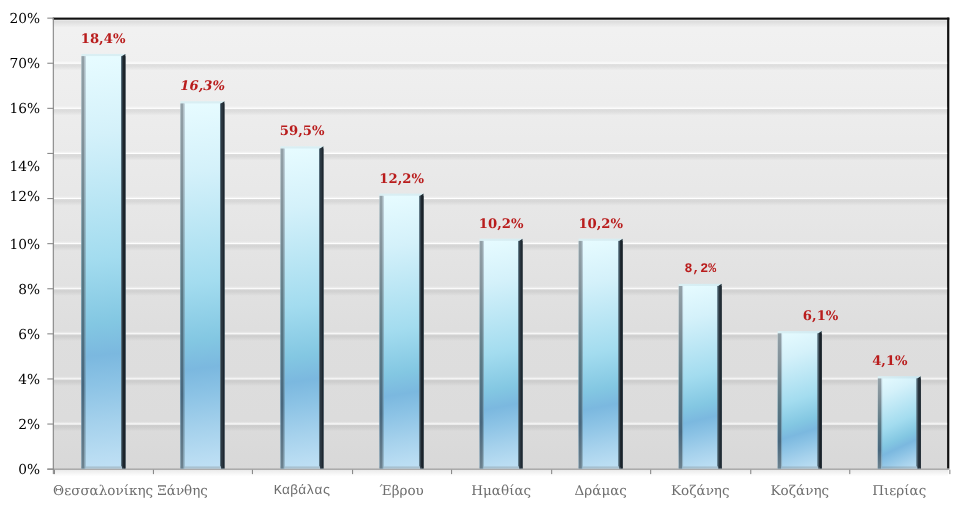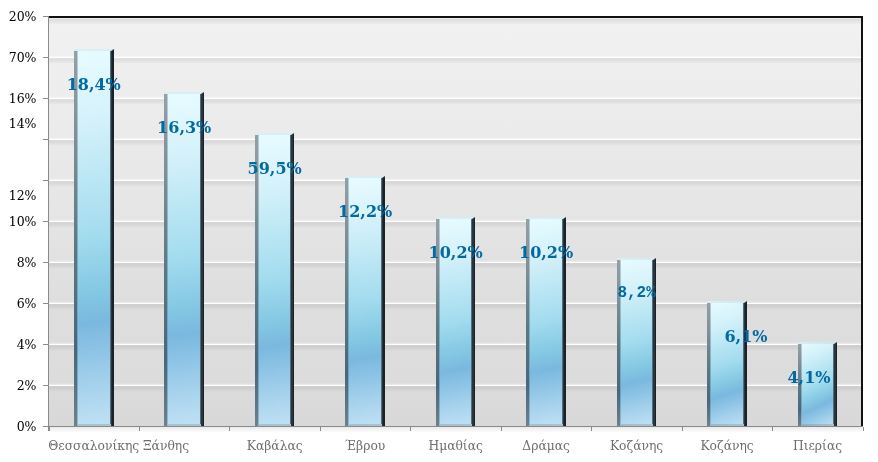--- a/index.html
+++ b/index.html
@@ -18,21 +18,21 @@
         background:linear-gradient(to bottom,rgba(255,255,255,0) 0,rgba(255,255,255,0.45) 100%);}
   .axisY{position:absolute;left:48px;top:16px;width:1px;height:415px;background:#8a8a8a;}
   .axisX{position:absolute;left:43px;top:426px;width:820px;height:1px;background:#8a8a8a;}
   .ytick{position:absolute;width:6px;height:1px;background:#8a8a8a;left:43px;}
   .ylab{position:absolute;right:841.5px;text-align:right;font-size:12.5px;color:#000;white-space:nowrap;}
   .axisshade{position:absolute;left:49px;top:427px;width:813px;height:6px;
         background:linear-gradient(to bottom,rgba(150,150,150,0.20),rgba(150,150,150,0));}
   .xtick{position:absolute;top:427px;width:1px;height:4px;background:#8a8a8a;}
   .xlab{position:absolute;top:438.5px;font-size:12.3px;color:#6e6e6e;text-align:center;white-space:nowrap;}
   .bar{position:absolute;box-sizing:border-box;}
-  .dlab{position:absolute;font-size:16px;font-weight:bold;color:#0369a1;text-align:center;white-space:nowrap;margin-top:47px;}
+  .dlab{position:absolute;font-size:12px;font-weight:bold;color:#b91c1c;text-align:center;white-space:nowrap;}
 </style>
 </head>
 <body>
 
 <div id="chart">
   <div class="plot" id="plot">
       <div class="topshade"></div>
       <div class="gridline" style="top: 367.4px;"></div>
       <div class="gridline" style="top: 326.4px;"></div>
       <div class="gridline" style="top: 285.4px;"></div>
@@ -53,23 +53,23 @@
       <div class="ylab" style="top: 377.9px;">2%</div>
       <div class="ytick" style="top: 344px;"></div>
       <div class="ylab" style="top: 336.9px;">4%</div>
       <div class="ytick" style="top: 303px;"></div>
       <div class="ylab" style="top: 295.9px;">6%</div>
       <div class="ytick" style="top: 262px;"></div>
       <div class="ylab" style="top: 254.9px;">8%</div>
       <div class="ytick" style="top: 221px;"></div>
       <div class="ylab" style="top: 213.9px;">10%</div>
       <div class="ytick" style="top: 180px;"></div>
-      <div class="ylab" style="top: 188px; margin-left: 36px;">12%</div>
+      <div class="ylab" style="top: 171px; margin-left: 36px;">12%</div>
       <div class="ytick" style="top: 139px;"></div>
-      <div class="ylab" style="top: 116px; text-align: center;">14%</div>
+      <div class="ylab" style="top: 143px; text-align: center;">14%</div>
       <div class="ytick" style="top: 98px;"></div>
       <div class="ylab" style="top: 90.9px;">16%</div>
       <div class="ytick" style="top: 57px;"></div>
       <div class="ylab" style="top: 49.9px;">70%</div>
       <div class="ytick" style="top: 16px;"></div>
       <div class="ylab" style="top: 8.9px;">20%</div>
       <div class="xtick" style="left: 49px;"></div>
       <div class="xtick" style="left: 139px;"></div>
       <div class="xtick" style="left: 229px;"></div>
       <div class="xtick" style="left: 320px;"></div>
@@ -88,31 +88,31 @@
       </div>
       <div class="dlab" style="left: 33.7389px; width: 120px; top: 28.2px;">18,4%</div>
       <div class="xlab" style="left: 23.7389px; width: 140px;">Θεσσαλονίκης</div>
       <div class="bar" style="left: 164.417px; top: 92.25px; width: 39.6px; height: 334.15px; border-style: solid; border-width: 2px 3px 2px 0px; border-top-color: rgba(60, 90, 110, 0.075); border-right-color: rgba(12, 22, 30, 0.9); border-bottom-color: rgba(110, 112, 110, 0.26); background-image: linear-gradient(173.24deg, rgb(232, 252, 255) 0%, rgb(230, 251, 255) 1.5%, rgb(212, 241, 250) 19.4%, rgb(163, 220, 239) 49.3%, rgb(131, 199, 226) 64.8%, rgb(123, 184, 223) 72.3%, rgb(140, 195, 229) 79.3%, rgb(165, 209, 236) 88.4%, rgb(184, 220, 242) 96.2%, rgb(192, 224, 245) 100%); background-clip: border-box; background-origin: border-box;">
         <div style="position: absolute; left: 0px; top: 0px; bottom: -2px; width: 3px; background-image: linear-gradient(rgb(146, 160, 167) 0%, rgb(144, 158, 165) 2.5%, rgb(131, 146, 154) 19.4%, rgb(90, 120, 132) 53.3%, rgb(72, 103, 125) 79.8%, rgb(101, 124, 138) 96.2%, rgb(108, 130, 143) 100%);"></div>
         <div style="position: absolute; left: 3px; top: 0px; bottom: -2px; width: 1px; background-image: linear-gradient(rgb(187, 205, 214) 0%, rgb(185, 203, 212) 2.5%, rgb(168, 190, 200) 19.4%, rgb(130, 170, 186) 53.3%, rgb(113, 158, 185) 79.8%, rgb(145, 178, 196) 96.2%, rgb(152, 184, 202) 100%);"></div>
         <div style="position: absolute; right: -3px; top: 0px; bottom: -2px; width: 1.5px; background: rgb(26, 34, 41);"></div>
         <div style="position: absolute; right: -1.5px; top: 0px; bottom: -2px; width: 1.5px; background: rgb(40, 52, 62);"></div>
         <div style="position: absolute; right: 0px; top: 0px; bottom: 0px; width: 1px; background: rgb(85, 109, 122);"></div>
       </div>
-      <div class="dlab" style="left: 124.217px; width: 120px; top: 71.25px;">16,3%</div>
+      <div class="dlab" style="left: 124.217px; width: 120px; top: 71.25px; font-style: italic;">16,3%</div>
       <div class="xlab" style="left: 96px; width: 140px;">Ξάνθης</div>
       <div class="bar" style="left: 254.894px; top: 133.25px; width: 39.6px; height: 293.15px; border-style: solid; border-width: 2px 3px 2px 0px; border-top-color: rgba(60, 90, 110, 0.075); border-right-color: rgba(12, 22, 30, 0.9); border-bottom-color: rgba(110, 112, 110, 0.26); background-image: linear-gradient(172.31deg, rgb(232, 252, 255) 0%, rgb(230, 251, 255) 1.5%, rgb(212, 241, 250) 19.4%, rgb(163, 220, 239) 49.3%, rgb(131, 199, 226) 64.8%, rgb(123, 184, 223) 72.3%, rgb(140, 195, 229) 79.3%, rgb(165, 209, 236) 88.4%, rgb(184, 220, 242) 96.2%, rgb(192, 224, 245) 100%); background-clip: border-box; background-origin: border-box;">
         <div style="position: absolute; left: 0px; top: 0px; bottom: -2px; width: 3px; background-image: linear-gradient(rgb(146, 160, 167) 0%, rgb(144, 158, 165) 2.5%, rgb(131, 146, 154) 19.4%, rgb(90, 120, 132) 53.3%, rgb(72, 103, 125) 79.8%, rgb(101, 124, 138) 96.2%, rgb(108, 130, 143) 100%);"></div>
         <div style="position: absolute; left: 3px; top: 0px; bottom: -2px; width: 1px; background-image: linear-gradient(rgb(187, 205, 214) 0%, rgb(185, 203, 212) 2.5%, rgb(168, 190, 200) 19.4%, rgb(130, 170, 186) 53.3%, rgb(113, 158, 185) 79.8%, rgb(145, 178, 196) 96.2%, rgb(152, 184, 202) 100%);"></div>
         <div style="position: absolute; right: -3px; top: 0px; bottom: -2px; width: 1.5px; background: rgb(26, 34, 41);"></div>
         <div style="position: absolute; right: -1.5px; top: 0px; bottom: -2px; width: 1.5px; background: rgb(40, 52, 62);"></div>
         <div style="position: absolute; right: 0px; top: 0px; bottom: 0px; width: 1px; background: rgb(85, 109, 122);"></div>
       </div>
       <div class="dlab" style="left: 214.694px; width: 120px; top: 112.25px;">59,5%</div>
-      <div class="xlab" style="left: 204.694px; width: 140px;">Καβάλας</div>
+      <div class="xlab" style="left: 204.694px; width: 140px; font-family: Liberation Mono, monospace;">Καβάλας</div>
       <div class="bar" style="left: 345.372px; top: 176.3px; width: 39.6px; height: 250.1px; border-style: solid; border-width: 2px 3px 2px 0px; border-top-color: rgba(60, 90, 110, 0.075); border-right-color: rgba(12, 22, 30, 0.9); border-bottom-color: rgba(110, 112, 110, 0.26); background-image: linear-gradient(171deg, rgb(232, 252, 255) 0%, rgb(230, 251, 255) 1.5%, rgb(212, 241, 250) 19.4%, rgb(163, 220, 239) 49.3%, rgb(131, 199, 226) 64.8%, rgb(123, 184, 223) 72.3%, rgb(140, 195, 229) 79.3%, rgb(165, 209, 236) 88.4%, rgb(184, 220, 242) 96.2%, rgb(192, 224, 245) 100%); background-clip: border-box; background-origin: border-box;">
         <div style="position: absolute; left: 0px; top: 0px; bottom: -2px; width: 3px; background-image: linear-gradient(rgb(146, 160, 167) 0%, rgb(144, 158, 165) 2.5%, rgb(131, 146, 154) 19.4%, rgb(90, 120, 132) 53.3%, rgb(72, 103, 125) 79.8%, rgb(101, 124, 138) 96.2%, rgb(108, 130, 143) 100%);"></div>
         <div style="position: absolute; left: 3px; top: 0px; bottom: -2px; width: 1px; background-image: linear-gradient(rgb(187, 205, 214) 0%, rgb(185, 203, 212) 2.5%, rgb(168, 190, 200) 19.4%, rgb(130, 170, 186) 53.3%, rgb(113, 158, 185) 79.8%, rgb(145, 178, 196) 96.2%, rgb(152, 184, 202) 100%);"></div>
         <div style="position: absolute; right: -3px; top: 0px; bottom: -2px; width: 1.5px; background: rgb(26, 34, 41);"></div>
         <div style="position: absolute; right: -1.5px; top: 0px; bottom: -2px; width: 1.5px; background: rgb(40, 52, 62);"></div>
         <div style="position: absolute; right: 0px; top: 0px; bottom: 0px; width: 1px; background: rgb(85, 109, 122);"></div>
       </div>
       <div class="dlab" style="left: 305.172px; width: 120px; top: 155.3px;">12,2%</div>
       <div class="xlab" style="left: 295.172px; width: 140px;">Έβρου</div>
       <div class="bar" style="left: 435.85px; top: 217.3px; width: 39.6px; height: 209.1px; border-style: solid; border-width: 2px 3px 2px 0px; border-top-color: rgba(60, 90, 110, 0.075); border-right-color: rgba(12, 22, 30, 0.9); border-bottom-color: rgba(110, 112, 110, 0.26); background-image: linear-gradient(169.28deg, rgb(232, 252, 255) 0%, rgb(230, 251, 255) 1.5%, rgb(212, 241, 250) 19.4%, rgb(163, 220, 239) 49.3%, rgb(131, 199, 226) 64.8%, rgb(123, 184, 223) 72.3%, rgb(140, 195, 229) 79.3%, rgb(165, 209, 236) 88.4%, rgb(184, 220, 242) 96.2%, rgb(192, 224, 245) 100%); background-clip: border-box; background-origin: border-box;">

